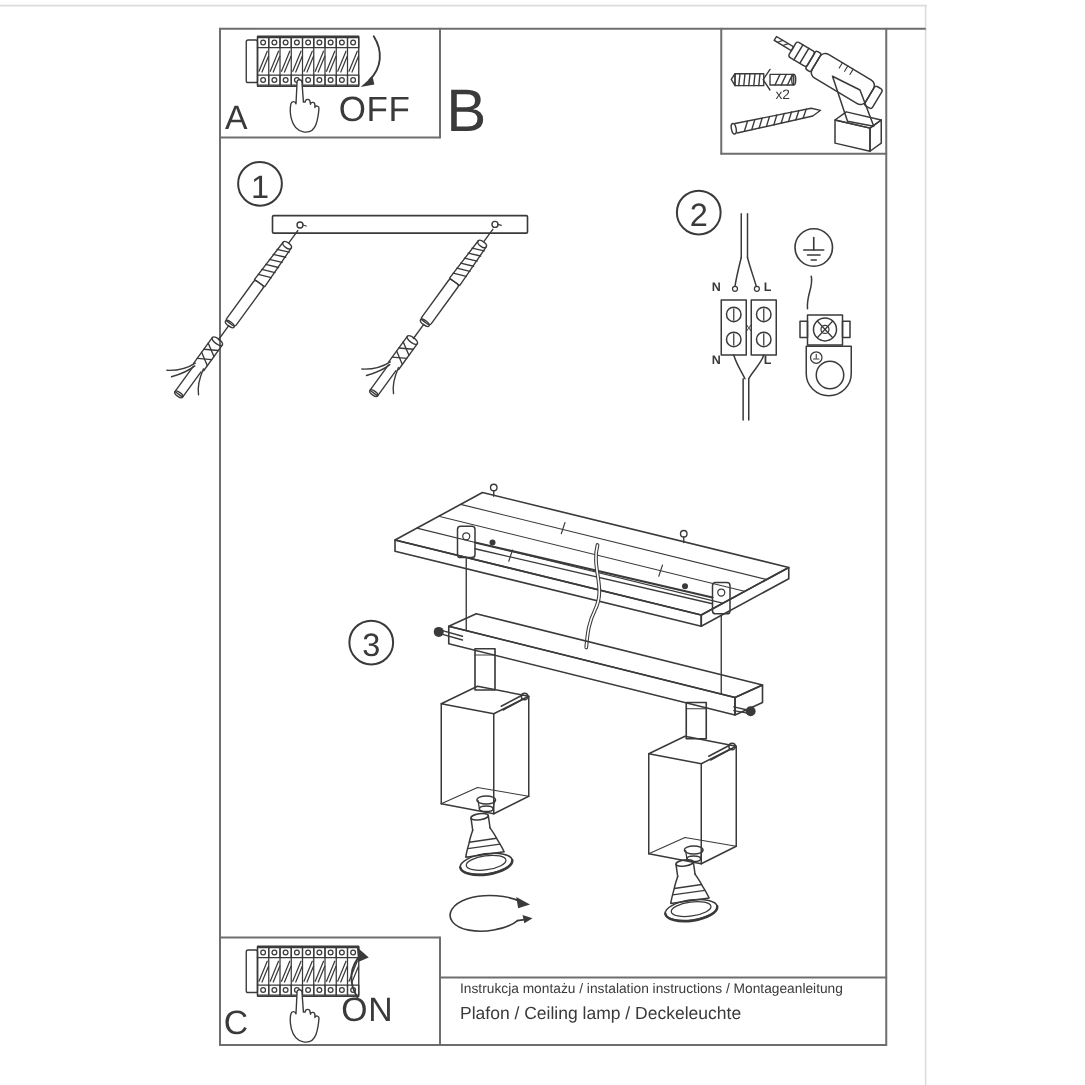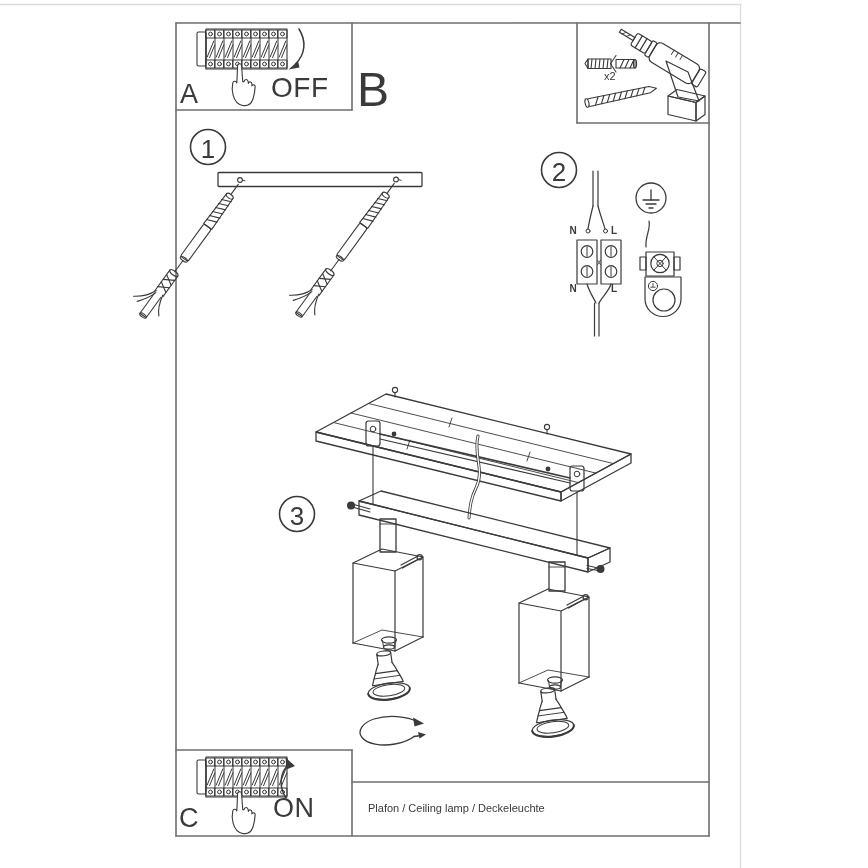--- a/index.html
+++ b/index.html
@@ -11,33 +11,33 @@
   html,body{margin:0;padding:0;background:#fff;}
   .stage{
     position:relative;width:868px;height:868px;background:var(--paper);
     font-family:"Liberation Sans",sans-serif;color:var(--ink);overflow:hidden;
   }
   svg.art{position:absolute;left:0;top:0;}
   .t{position:absolute;white-space:nowrap;color:var(--ink);line-height:1;}
   .t-a   {left:180px;top:81px;font-size:27px;}
   .t-b   {left:357px;top:66px;font-size:48px;}
   .t-off {left:271px;top:58px;font-size:28px;letter-spacing:.5px;margin-top:16px;}
-  .t-x2  {left:604px;top:71px;width:28px;text-align:left;font-size:11px;}
+  .t-x2  {left:604px;top:71px;width:28px;text-align:right;font-size:11px;}
   .t-c   {left:179px;top:805px;font-size:27px;}
   .t-on  {left:273px;top:795px;font-size:27px;letter-spacing:.5px;}
   .t-num {position:absolute;width:36px;text-align:center;font-size:26px;}
   .t-n1  {left:190px;top:134px;}
   .t-n2  {left:541px;top:157px;}
   .t-n3  {left:279px;top:501px;}
   .t-wire{position:absolute;width:14px;text-align:center;font-size:10px;font-weight:bold;}
   .w-nt{left:566px;top:225px;} .w-lt{left:607px;top:225px;}
   .w-nb{left:566px;top:283px;} .w-lb{left:607px;top:283px;}
   .w-x {left:592px;top:257px;font-weight:normal;font-size:9px;}
   .t-f1{left:368px;top:786px;font-size:11px;}
-  .t-f2{left:368px;top:803px;font-size:11px;}
+  .t-f2{left:368px;top:803px;font-size:14px;}
 </style>
 </head>
 <body>
 
 <div class="stage">
 
 <svg class="art" width="868" height="868" viewBox="0 0 868 868" fill="none" stroke-linecap="round" stroke-linejoin="round">
 
   <defs>
 
@@ -374,15 +374,16 @@
 
 <div class="t-wire w-nt">N</div>
 <div class="t-wire w-lt">L</div>
 <div class="t-wire w-x">x</div>
 <div class="t-wire w-nb">N</div>
 <div class="t-wire w-lb">L</div>
 
 <div class="t t-c">C</div>
 <div class="t t-on">ON</div>
 
+<div class="t t-f1">Instrukcja montażu / instalation instructions / Montageanleitung</div>
 <div class="t t-f2">Plafon / Ceiling lamp / Deckeleuchte</div>
 
 </div>
 
 </body></html>

